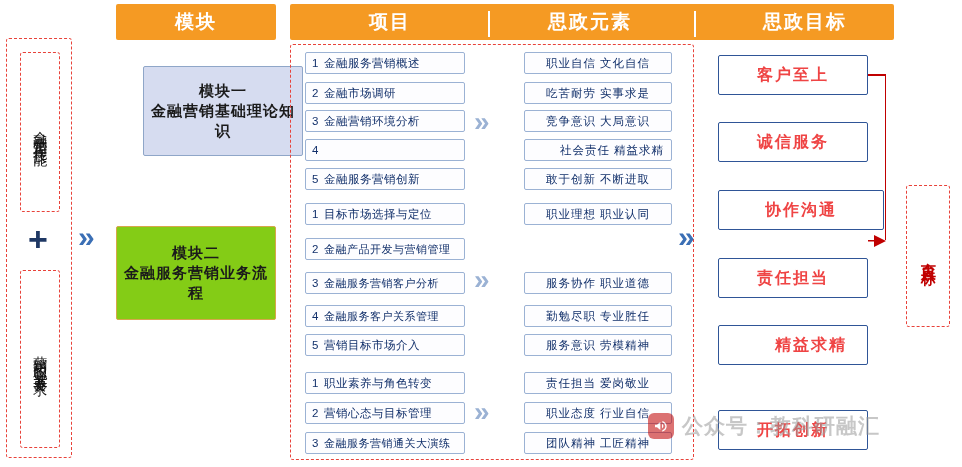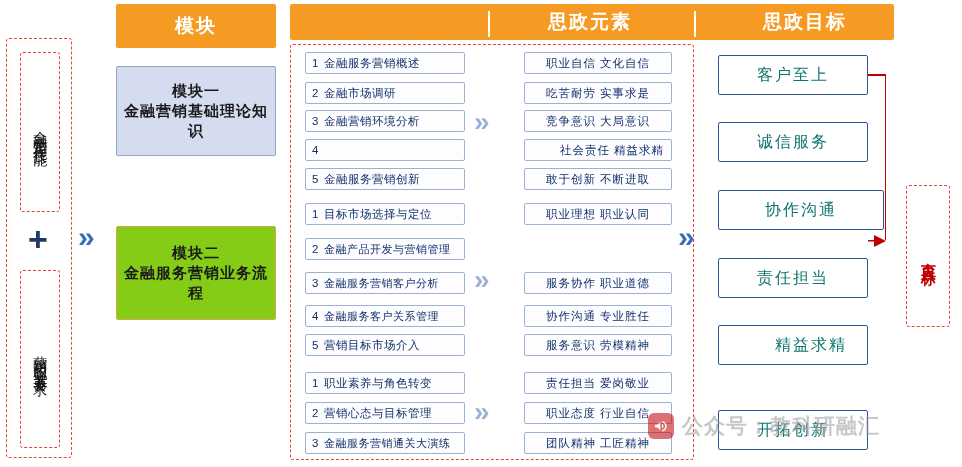--- a/index.html
+++ b/index.html
@@ -15,31 +15,31 @@
   .vtext{writing-mode:vertical-rl;text-orientation:upright;letter-spacing:3px;font-size:14px;color:#111;line-height:1.25;font-weight:400;}
 
   
   .hdr{background:#f59a23;color:#fff;font-size:19px;font-weight:bold;display:flex;align-items:center;justify-content:center;border-radius:2px;letter-spacing:2px;}
   .hdr-wide{background:#f59a23;border-radius:2px;position:absolute;}
   .hdr-seg{position:absolute;top:0;height:100%;display:flex;align-items:center;justify-content:center;color:#fff;font-size:19px;font-weight:bold;letter-spacing:2px;}
   .hdr-div{position:absolute;top:7px;width:2px;height:26px;background:#ffffff;}
 
   
   .modbox{border:1px solid #8fa6c8;border-radius:2px;display:flex;flex-direction:column;align-items:center;justify-content:center;font-size:15px;font-weight:bold;color:#1b1b1b;line-height:1.35;letter-spacing:1px;text-align:center;}
-  .mod1{background:#d6dcf0;}
+  .mod1{background:#d6dcf0;margin-left:27px;}
   .mod2{background:#84cc16;border-color:#d7a64a;}
   .mod3{background:#cfe5cf;border-color:#86b286;}
 
   
   .item{border:1px solid #9bb2d4;background:#fdfdff;border-radius:2px;display:flex;align-items:center;font-size:11.5px;color:#12306b;padding-left:6px;letter-spacing:0.5px;}
   .item .num{display:inline-block;width:12px;color:#12306b;}
   .elem{border:1px solid #9bb2d4;background:#fdfdff;border-radius:2px;display:flex;align-items:center;justify-content:center;font-size:11.5px;color:#12306b;letter-spacing:1px;}
 
   
-  .goal{border:1.5px solid #2f5597;background:#ffffff;border-radius:2px;display:flex;align-items:center;justify-content:center;color:#0f766e;font-size:16px;font-weight:normal;letter-spacing:2px;}
+  .goal{border:1.5px solid #2f5597;background:#ffffff;border-radius:2px;display:flex;align-items:center;justify-content:center;color:#ef4444;font-size:16px;font-weight:bold;letter-spacing:2px;}
 
   
   .chev{color:#9bb2d4;font-weight:bold;line-height:1;}
   .chev-blue{color:#3b6fb5;}
 
   
   .plus{color:#1f3864;font-size:34px;font-weight:bold;line-height:1;}
 
   
   .wm{position:absolute;display:flex;align-items:center;gap:8px;opacity:.55;}
@@ -62,23 +62,24 @@
   </div>
 
   <div class="abs plus" style="left:28px;top:222px;">+</div>
 
   <div class="abs dashed-red vbox" style="left:20px;top:270px;width:40px;height:178px;background:#fff;">
     <div class="vtext">营销岗位职业素养要求</div>
   </div>
 
   <div class="abs chev chev-blue" style="left:78px;top:222px;font-size:30px;">»</div>
 
-  <div class="abs hdr" style="left:116px;top:4px;width:160px;height:44px;">模块</div>
+  <div class="abs hdr" style="left:116px;top:4px;width:160px;height:36px;">模块</div>
 
   <div class="hdr-wide" style="left:290px;top:4px;width:604px;height:36px;">
+    <div class="hdr-seg" style="left:0;width:200px;">项目</div>
     <div class="hdr-div" style="left:198px;"></div>
     <div class="hdr-seg" style="left:200px;width:200px;">思政元素</div>
     <div class="hdr-div" style="left:404px;"></div>
     <div class="hdr-seg" style="left:406px;width:218px;">思政目标</div>
   </div>
 
   <div class="abs modbox mod1" style="left:116px;top:66px;width:160px;height:90px;">
     <div>模块一</div>
     <div style="padding:0 6px;">金融营销基础理论知识</div>
   </div>
@@ -135,21 +136,21 @@
     <span class="num">4</span>
     <span style="font-size:11px;">金融服务客户关系管理</span>
   </div>
   <div class="abs item" style="left:305px;top:334px;width:160px;height:22px;">
     <span class="num">5</span>
     <span>营销目标市场介入</span>
   </div>
   <div class="abs chev" style="left:474px;top:266px;font-size:28px;">»</div>
   <div class="abs elem" style="left:524px;top:203px;width:148px;height:22px;">职业理想  职业认同</div>
   <div class="abs elem" style="left:524px;top:272px;width:148px;height:22px;">服务协作  职业道德</div>
-  <div class="abs elem" style="left:524px;top:305px;width:148px;height:22px;">协作沟通  专业胜任</div>
+  <div class="abs elem" style="left:524px;top:305px;width:148px;height:22px;">勤勉尽职  专业胜任</div>
   <div class="abs elem" style="left:524px;top:334px;width:148px;height:22px;">服务意识  劳模精神</div>
 
   <div class="abs item" style="left:305px;top:372px;width:160px;height:22px;">
     <span class="num">1</span>
     <span>职业素养与角色转变</span>
   </div>
   <div class="abs item" style="left:305px;top:402px;width:160px;height:22px;">
     <span class="num">2</span>
     <span>营销心态与目标管理</span>
   </div>

